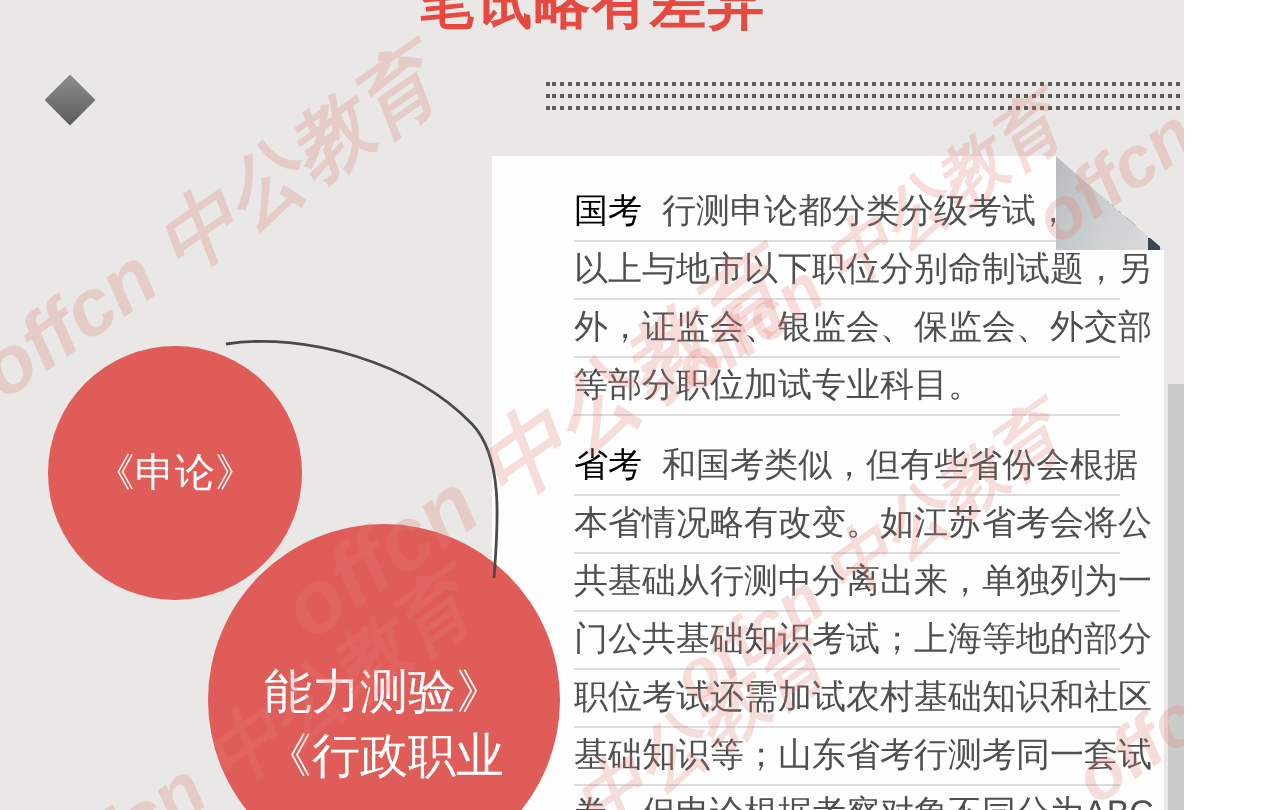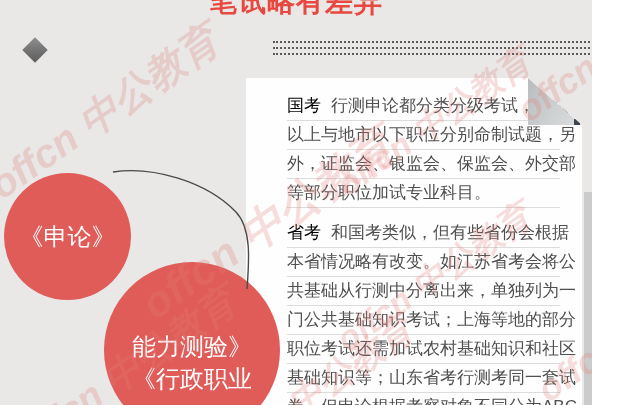--- a/index.html
+++ b/index.html
@@ -56,21 +56,21 @@
     font-size:17px;color:#4f4f4f;white-space:nowrap;overflow:visible;
   }
   .para + .para{margin-top:11px;}
   .tag{color:#000000;margin-right:10px;}
   
   .bubble{
     position:absolute;border-radius:50%;background:#e05c59;
     color:#fff;display:flex;align-items:center;justify-content:center;
     z-index:4;text-align:center;
   }
-  .bubble-shenlun{left:4px;top:173px;width:127px;height:127px;font-size:24px;}
+  .bubble-shenlun{left:24px;top:173px;width:127px;height:127px;font-size:20px;}
   .bubble-xingce{
     left:104px;top:262px;width:176px;height:176px;font-size:24px;
     flex-direction:column;line-height:32px;padding-top:26px;box-sizing:border-box;
   }
   
   .curve-layer{position:absolute;left:0;top:0;z-index:5;pointer-events:none;}
   
   .wm{
     position:absolute;z-index:7;pointer-events:none;
     font-weight:bold;font-style:italic;color:rgba(226,122,114,.26);

